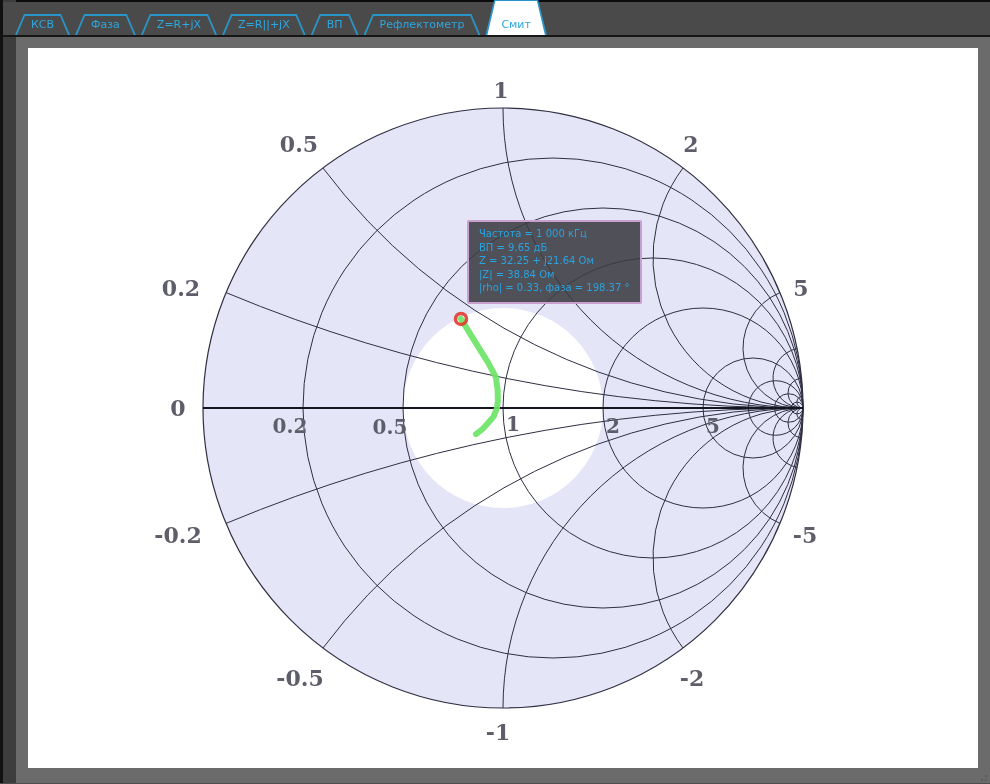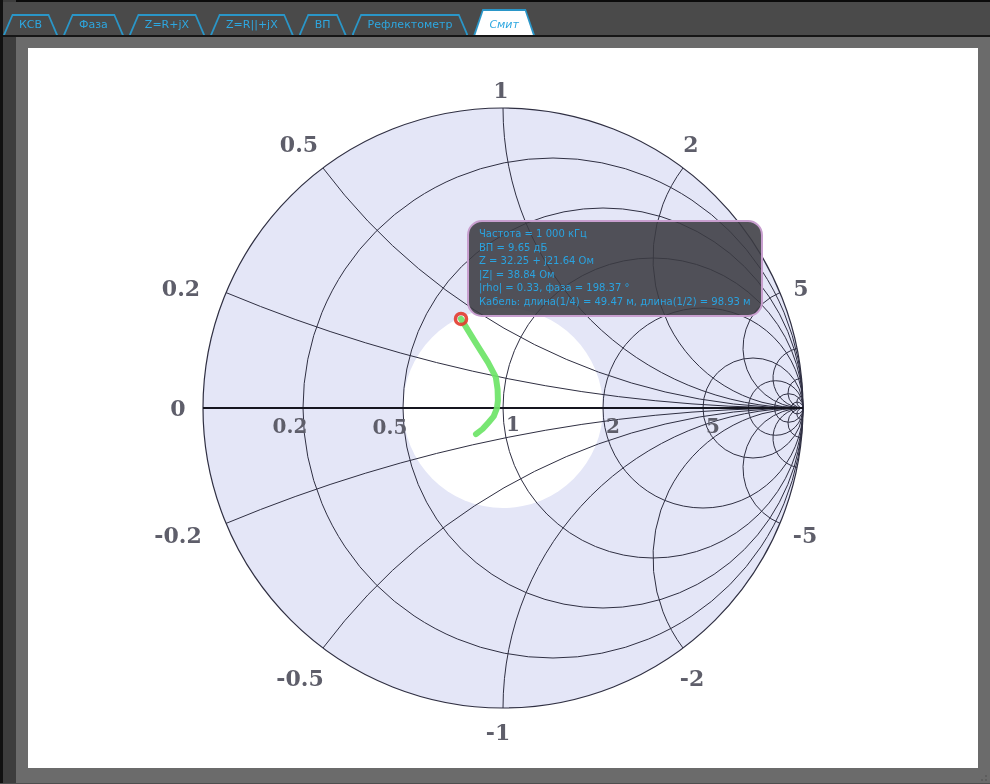--- a/index.html
+++ b/index.html
@@ -8,39 +8,39 @@
     background:#6b6b6b;font-family:"DejaVu Sans",sans-serif;
   }
   .edge-top{position:absolute;top:0;left:0;right:0;height:2px;background:#0b0b0b;}
   .edge-left{position:absolute;top:0;left:0;width:3px;height:100%;background:#111;}
   .frame-left{position:absolute;top:0;left:3px;width:13px;height:100%;background:#3d3d3d;}
   .edge-bottom{position:absolute;left:0;right:0;bottom:0;height:1px;background:#4e4e4e;}
 
   .topbar{
     position:absolute;top:2px;left:3px;right:0;height:33px;
     background:#4a4a4a;border-bottom:2px solid #161616;
-    display:flex;align-items:flex-end;
+    display:flex;align-items:flex-end;padding-left:12px;
   }
   .tab{position:relative;height:21px;margin-right:5px;display:flex;align-items:flex-end;cursor:pointer;}
   .tab .shape{position:absolute;inset:0;background:#2a96c8;
     clip-path:polygon(9px 0, calc(100% - 9px) 0, 100% 100%, 0 100%);}
   .tab .inner{position:absolute;left:2px;right:2px;top:2px;bottom:0;background:#4a4a4a;
     clip-path:polygon(8px 0, calc(100% - 8px) 0, 100% 100%, 0 100%);}
   .tab .tab-label{position:relative;z-index:2;padding:0 16px 4px;font-size:11px;color:#2da7e0;white-space:nowrap;}
-  .tab.selected{height:26px;font-style:italic;}
+  .tab.selected{height:36px;}
   .tab.selected .inner{background:#ffffff;}
 
   .panel{position:absolute;left:28px;top:48px;width:950px;height:720px;background:#ffffff;}
   svg.smith{position:absolute;left:0;top:0;}
   .rim-label{font:bold 22px "DejaVu Serif",serif;fill:#5e5e6a;}
   .axis-label{font:bold 20px "DejaVu Serif",serif;fill:#5e5e6a;}
 
   .tooltip{
     position:absolute;left:439px;top:172px;width:max-content;
-    background:rgba(59,59,66,0.88);border:2px solid #c89fcf;border-radius:15px;
+    background:rgba(59,59,66,0.88);border:2px solid #c89fcf;border-radius:2px;
     padding:5px 10px 7px 10px;color:#2aa3e0;font-size:10px;line-height:13.5px;
     white-space:nowrap;z-index:5;pointer-events:none;
   }
   .grip{position:absolute;right:3px;bottom:3px;width:10px;height:10px;cursor:nwse-resize;}
   .grip i{position:absolute;width:2px;height:2px;background:#585858;border-radius:1px;}
   .grip i:nth-child(1){right:0;bottom:0;}
   .grip i:nth-child(2){right:4px;bottom:0;}
   .grip i:nth-child(3){right:0;bottom:4px;}
 </style>
 </head>
@@ -138,21 +138,20 @@
         <text x="685" y="378" text-anchor="middle" dy="0.35em" class="axis-label">5</text>
         <polyline points="433.0,270.9 446.8,293.4 460.0,314.4 467.8,329.1 469.6,341.4 469.9,352.5 469.0,360.0 465.7,368.4 460.3,374.7 454.6,381.0 448.0,386.1" stroke="#6ce467" stroke-width="6" stroke-linecap="round" stroke-linejoin="round" fill="none" opacity="0.92"></polyline>
         <circle cx="433.0" cy="270.9" r="5.5" stroke="#e23b2e" stroke-width="3.5" fill="none" opacity="0.9"></circle>
       </svg>
     <div class="tooltip" id="tooltip">
         <div>Частота = 1 000 кГц</div>
         <div>ВП = 9.65 дБ</div>
         <div>Z = 32.25 + j21.64 Ом</div>
         <div>|Z| = 38.84 Ом</div>
         <div>|rho| = 0.33, фаза = 198.37 °</div>
-        <div>Кабель: длина(1/4) = 49.47 м, длина(1/2) = 98.93 м</div>
       </div>
   </div>
 
   <div class="grip">
       <i></i>
       <i></i>
       <i></i>
     </div>
   <div class="edge-bottom"></div>
 </div>

